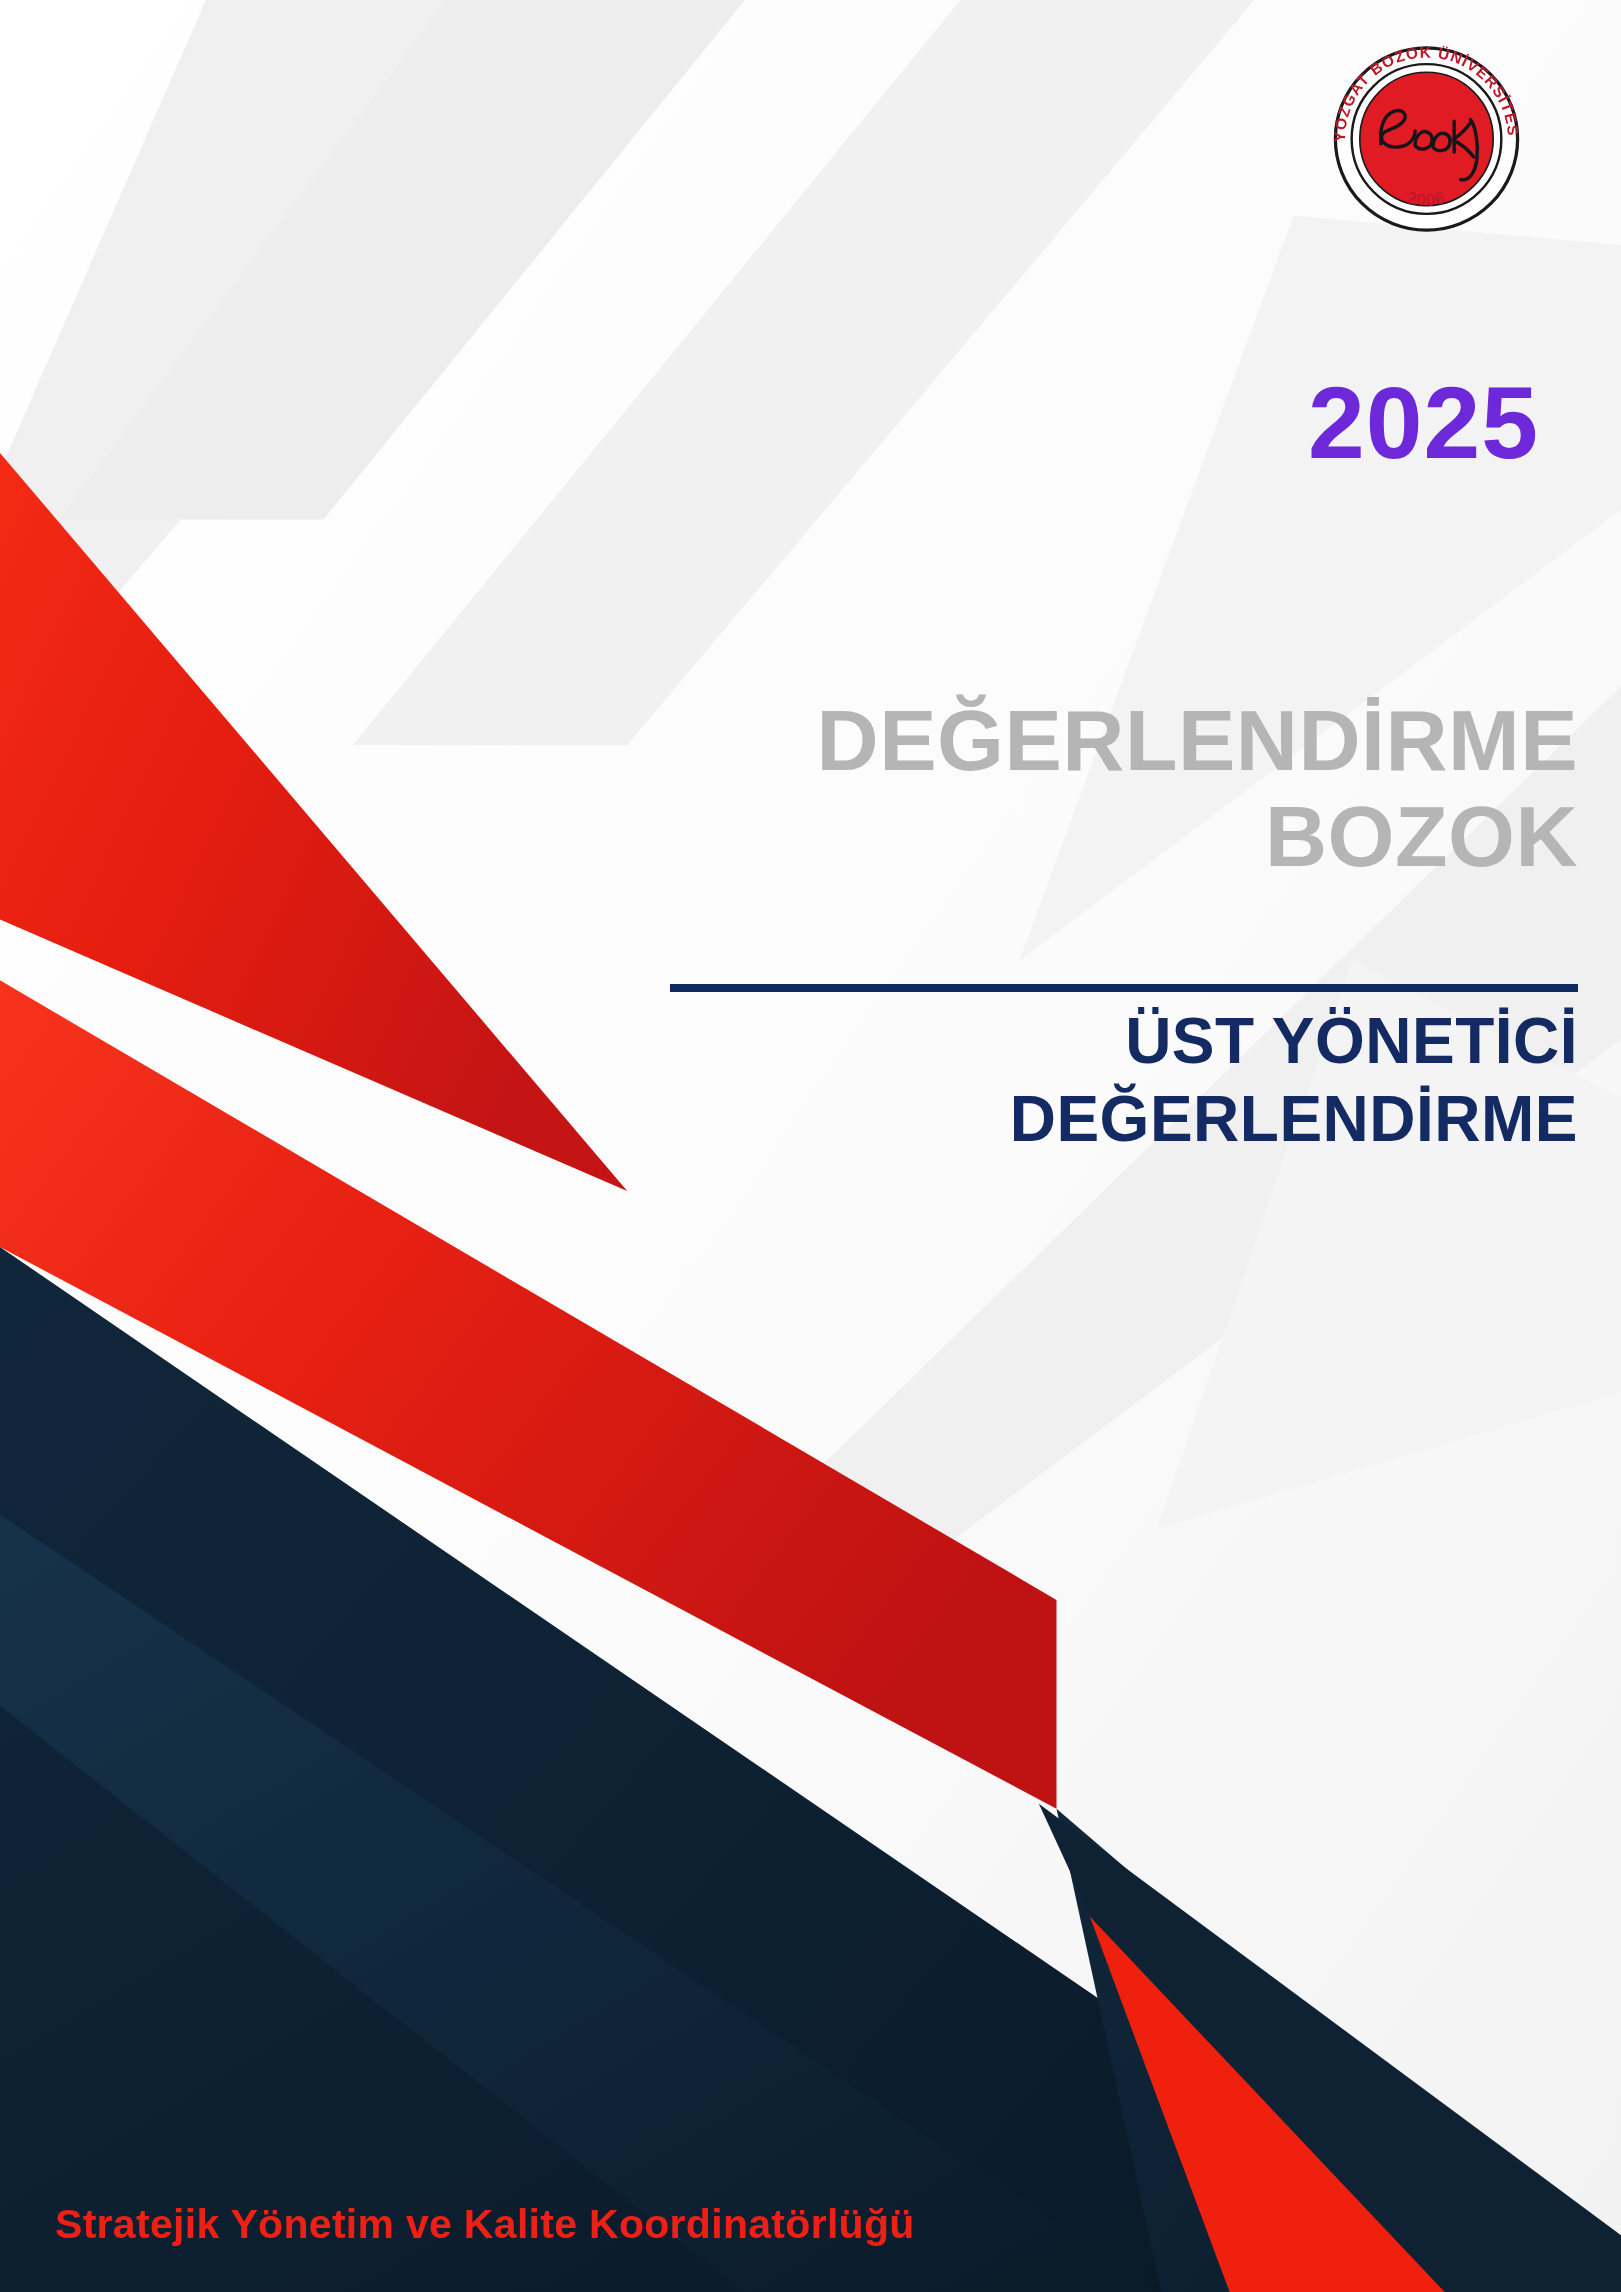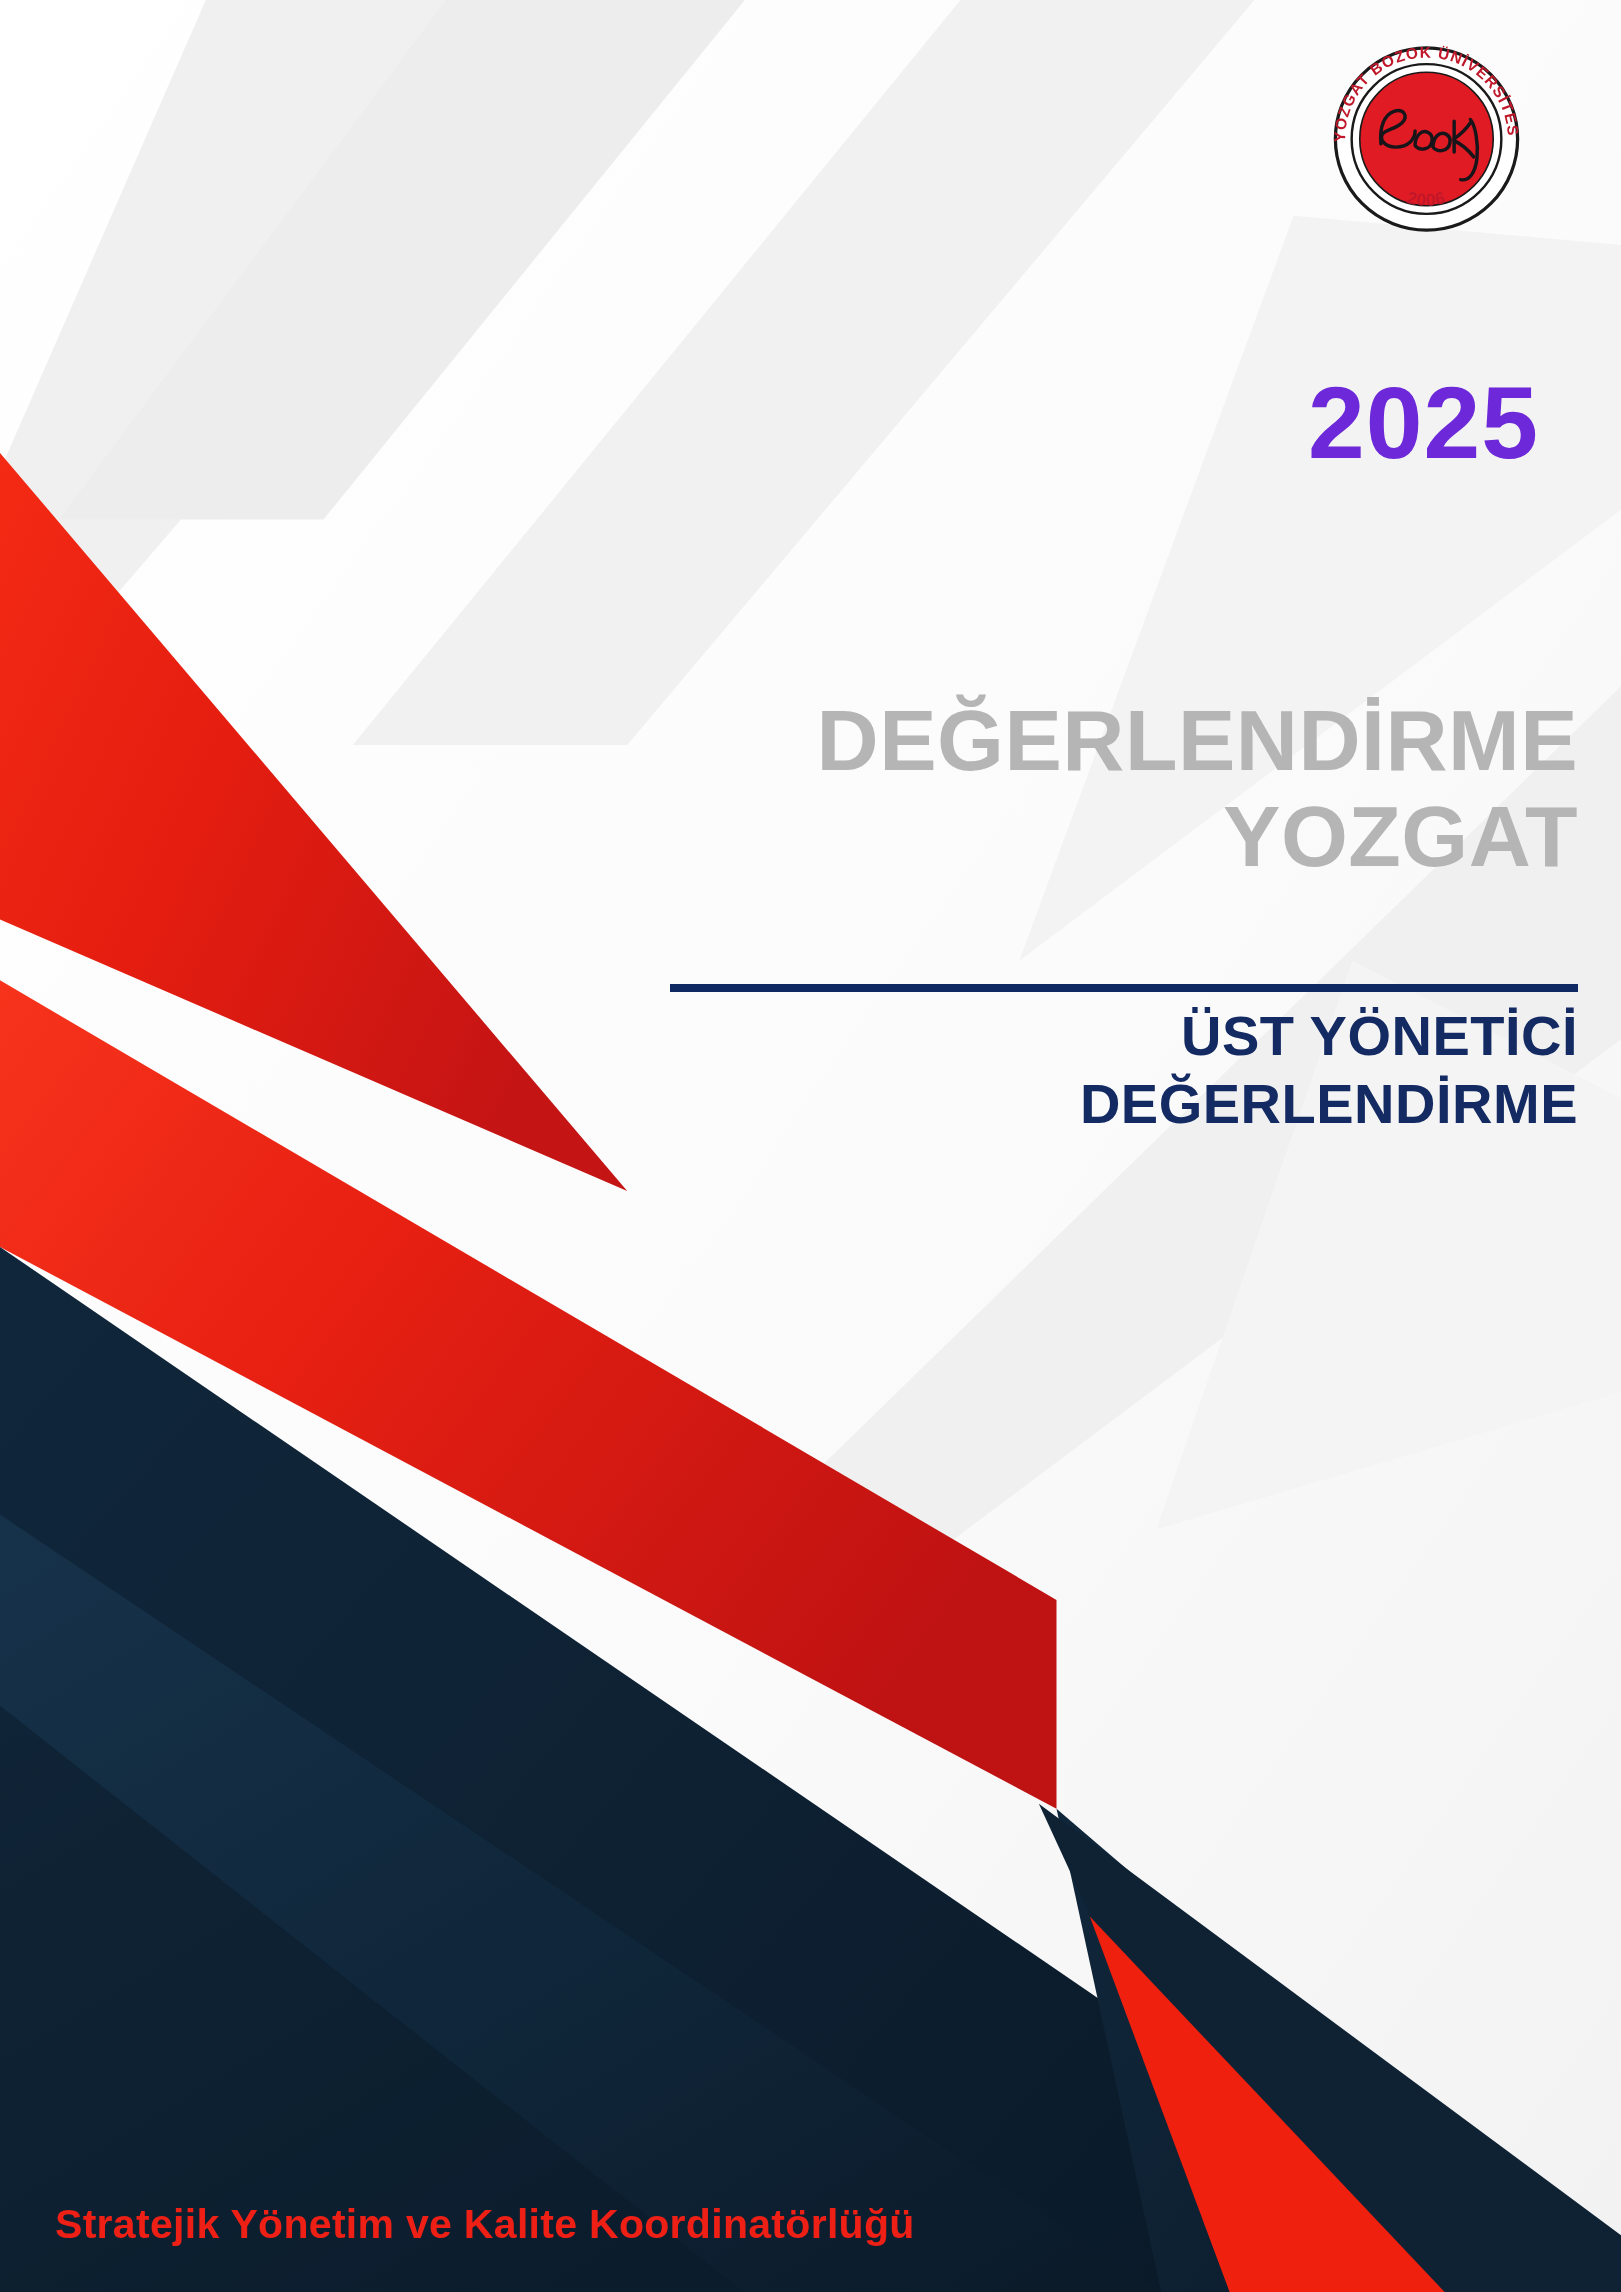--- a/index.html
+++ b/index.html
@@ -77,21 +77,21 @@
   
   #main-title {
     position: absolute;
     right: 43px;
     top: 1002px;
     width: 1059px;
     text-align: right;
   }
   #main-title .line {
     color: #132a62;
-    font-size: 56px;
+    font-size: 64px;
     font-weight: bold;
     line-height: 1.22;
     letter-spacing: 0.5px;
     white-space: nowrap;
   }
 
   
   #footer {
     position: absolute;
     left: 55px;
@@ -200,21 +200,21 @@
       <path d="M 152 118 C 160 112, 168 104, 172 98"></path>
       <path d="M 152 120 C 160 124, 170 132, 176 140"></path>
       <path d="M 172 94 C 178 102, 182 122, 180 142 C 178 160, 170 170, 160 168"></path>
     </g>
   </svg>
 
   <div id="year">2025</div>
 
   <div id="report-head">
     <div class="line">DEĞERLENDİRME</div>
-    <div class="line">YOZGAT</div>
+    <div class="line">BOZOK</div>
   </div>
 
   <div id="divider"></div>
 
   <div id="main-title">
     <div class="line">ÜST YÖNETİCİ</div>
     <div class="line">DEĞERLENDİRME</div>
   </div>
 
   <div id="footer">Stratejik Yönetim ve Kalite Koordinatörlüğü</div>

